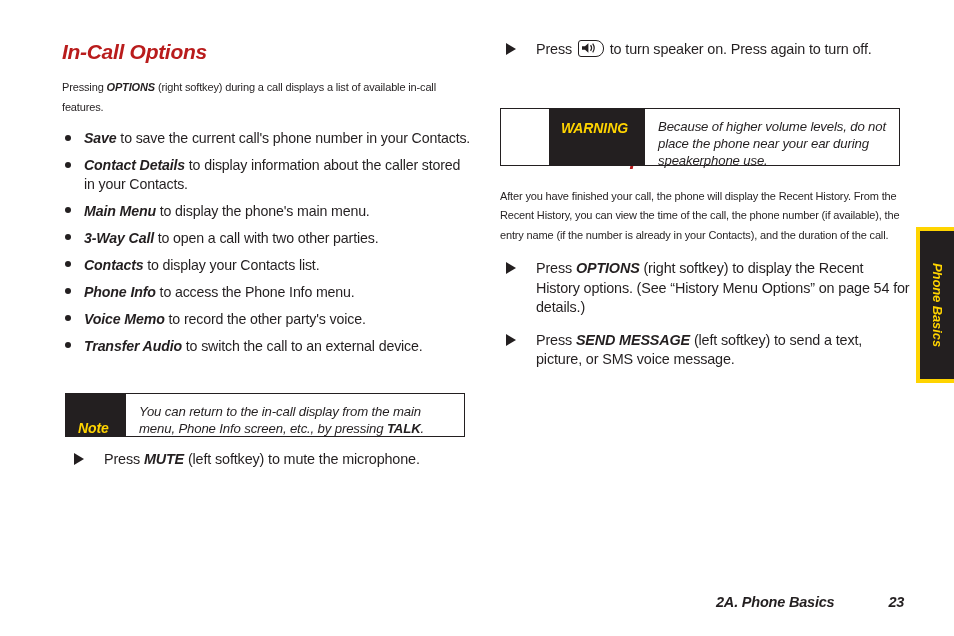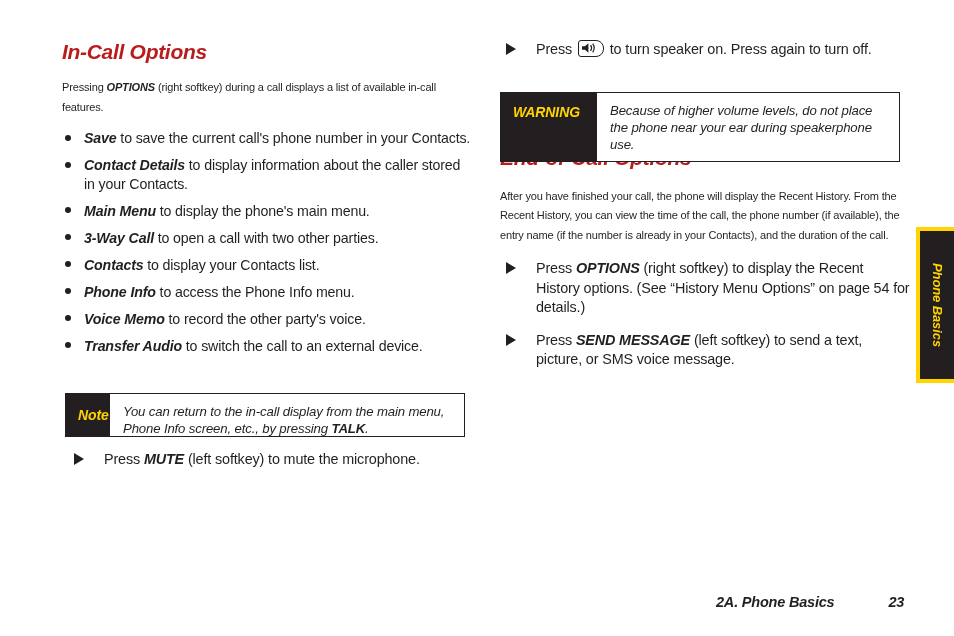--- a/index.html
+++ b/index.html
@@ -98,22 +98,22 @@
     padding:9px 10px 9px 13px;
     font-style:italic;
     font-size:13.2px;
     line-height:17px;
     letter-spacing:-0.15px;
     box-sizing:border-box;
   }
   .callout .txt .bold{font-style:italic;font-weight:bold;}
 
   #note-callout{position:absolute;left:65px;top:393px;width:400px;height:44px;}
-  #note-callout .tag{width:44px;padding-top:13px;}
-  #warning-callout{position:absolute;left:500px;top:92px;width:400px;height:70px;}
+  #note-callout .tag{width:60px;padding-top:26px;}
+  #warning-callout{position:absolute;left:500px;top:108px;width:400px;height:58px;padding-left:48px;}
   #warning-callout .tag{width:96px;padding-top:11px;}
 
   
   .keyglyph{
     display:inline-block;
     vertical-align:-3px;
     width:24px;height:15px;
     border:1.4px solid #231f20;
     border-radius:3px 8px 8px 3px;
     position:relative;

